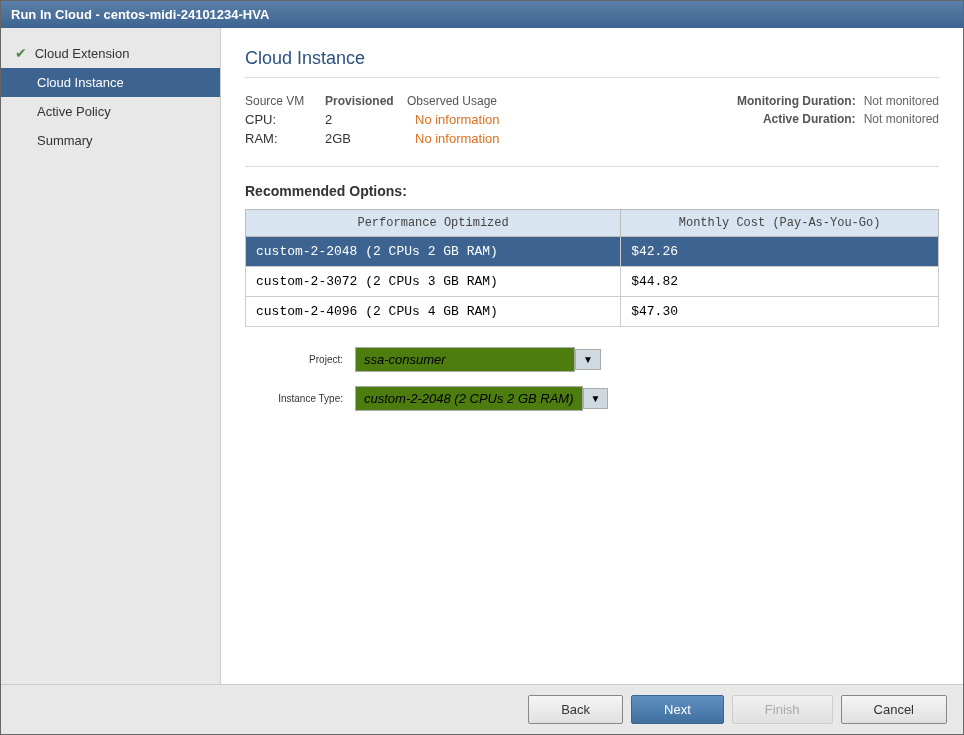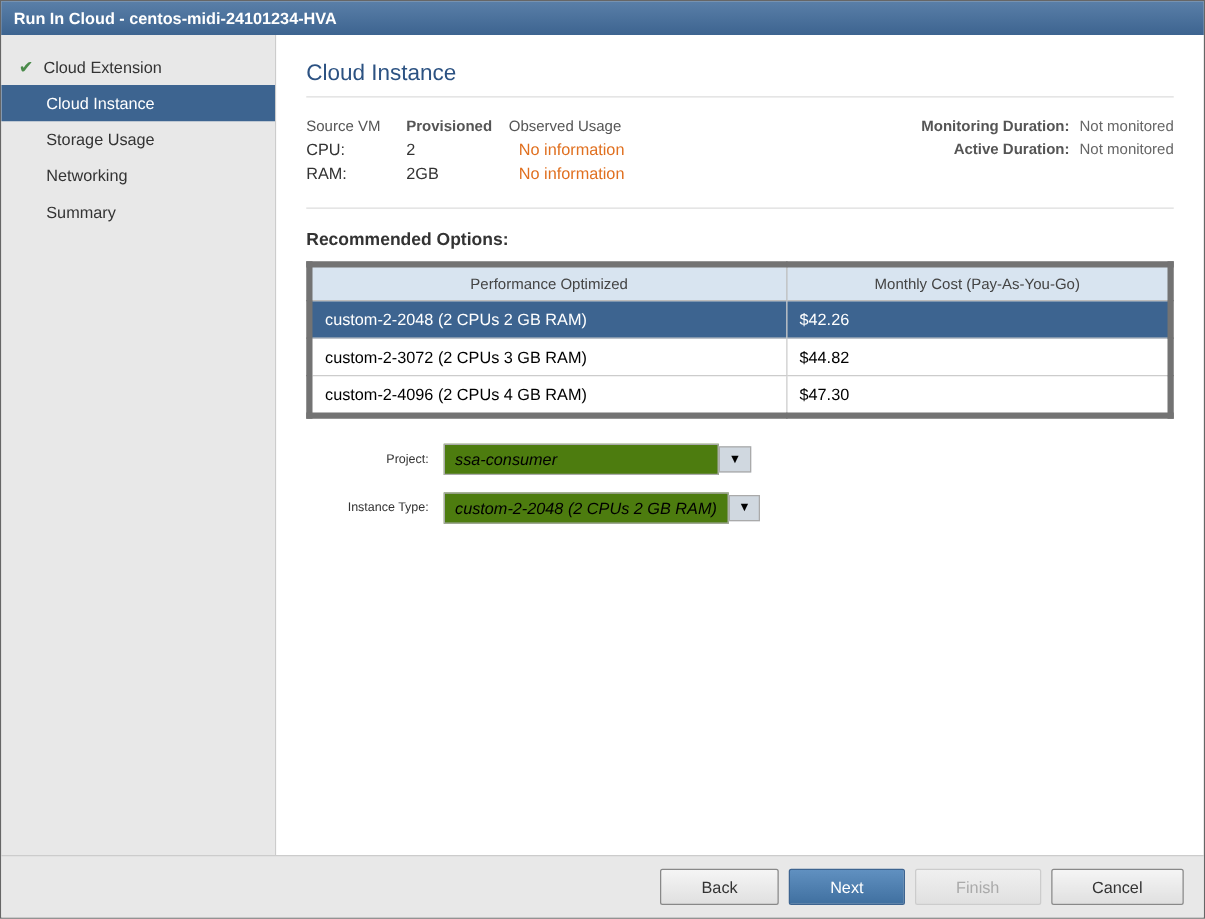--- a/index.html
+++ b/index.html
@@ -86,21 +86,22 @@
     }
     .recommended-title {
       font-size: 14px;
       font-weight: bold;
       color: #333;
       margin-bottom: 10px;
     }
     .options-table {
       width: 100%;
       border-collapse: collapse;
-      border: 5px solid #737373;
+      border: 1px solid #737373;
+      font-family: Liberation Mono, monospace;
     }
     .options-table th {
       background: #d8e4f0;
       border: 1px solid #bbb;
       padding: 6px 10px;
       text-align: center;
       font-size: 12px;
       color: #444;
       font-weight: normal;
     }
@@ -236,27 +237,23 @@
         <span>Cloud Extension</span>
       </div>
 
       <div class="sidebar-item active">
         <span class="sidebar-spacer"></span>
         <span>Cloud Instance</span>
       </div>
 
       <div class="sidebar-item">
         <span class="sidebar-spacer"></span>
-        <span>Storage Usage</span>
-      </div>
-
-      <div class="sidebar-item">
-        <span class="sidebar-spacer"></span>
-        <span>Networking</span>
-      </div>
+        <span>Active Policy</span>
+      </div>
+
 
       <div class="sidebar-item">
         <span class="sidebar-spacer"></span>
         <span>Summary</span>
       </div>
     </div>
 
     <div class="main-content">
       <div class="section-title">Cloud Instance</div>
 

